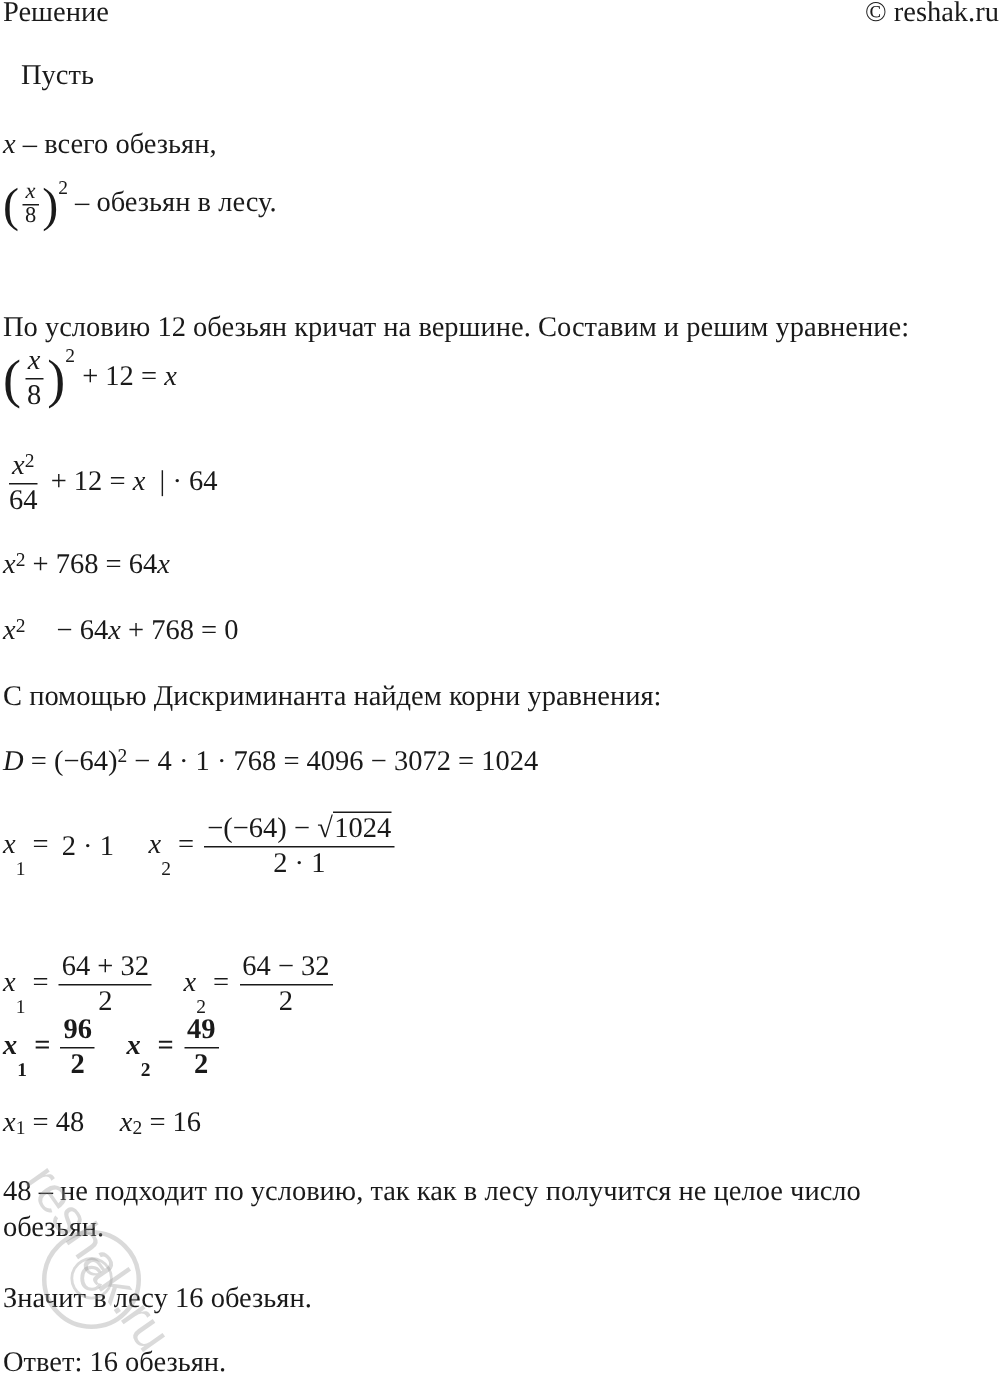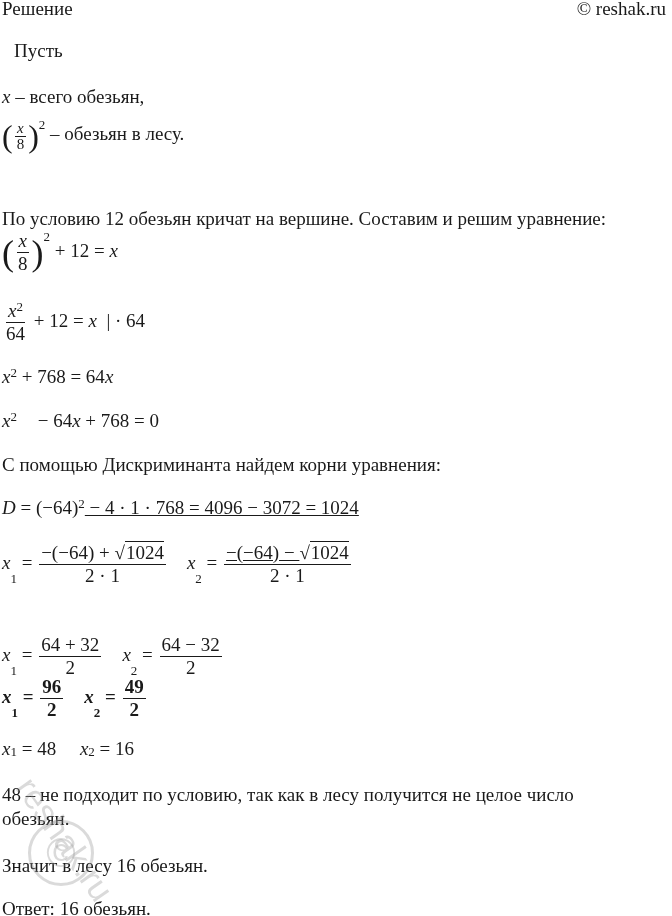--- a/index.html
+++ b/index.html
@@ -67,33 +67,32 @@
   <i class="v">x</i><sup>2</sup><span style="white-space:pre;"> + 768 = 64</span><i class="v">x</i>
 </div>
 
 <div class="line" style="top:410px;">
   <i class="v">x</i><sup>2</sup><span style="white-space:pre;margin-left:16px;"> − 64</span><i class="v">x</i><span style="white-space:pre;"> + 768 = 0</span>
 </div>
 
 <div class="line" style="top:454px;">С помощью Дискриминанта найдем корни уравнения:</div>
 
 <div class="line" style="top:497px;">
-  <i class="v">D</i><span style="white-space:pre;"> = (−64)</span><sup>2</sup><span style="white-space:pre;text-decoration:underline;"> − 4 · 1 · 768 = 4096 − 3072 = 1024</span>
+  <i class="v">D</i><span style="white-space:pre;"> = (−64)</span><sup>2</sup><span style="white-space:pre;"> − 4 · 1 · 768 = 4096 − 3072 = 1024</span>
 </div>
 
 <div class="line" style="top:542px;">
   <i class="v">x</i><sub>1</sub> =
   <span class="frac">
-      <span class="num"><span style="white-space:pre;">−(−64) + </span>√<span class="sqrt">1024</span></span>
       <span class="den">2 · 1</span>
     </span>
   &nbsp;&nbsp;
   <i class="v">x</i><sub>2</sub> =
   <span class="frac">
-      <span class="num"><span style="white-space:pre;text-decoration:underline;">−(−64) − </span>√<span class="sqrt">1024</span></span>
+      <span class="num"><span style="white-space:pre;">−(−64) − </span>√<span class="sqrt">1024</span></span>
       <span class="den">2 · 1</span>
     </span>
 </div>
 
 <div class="line" style="top:610px;margin-top:24px;">
   <i class="v">x</i><sub>1</sub> =
   <span class="frac">
       <span class="num">64 + 32</span>
       <span class="den">2</span>
     </span>

